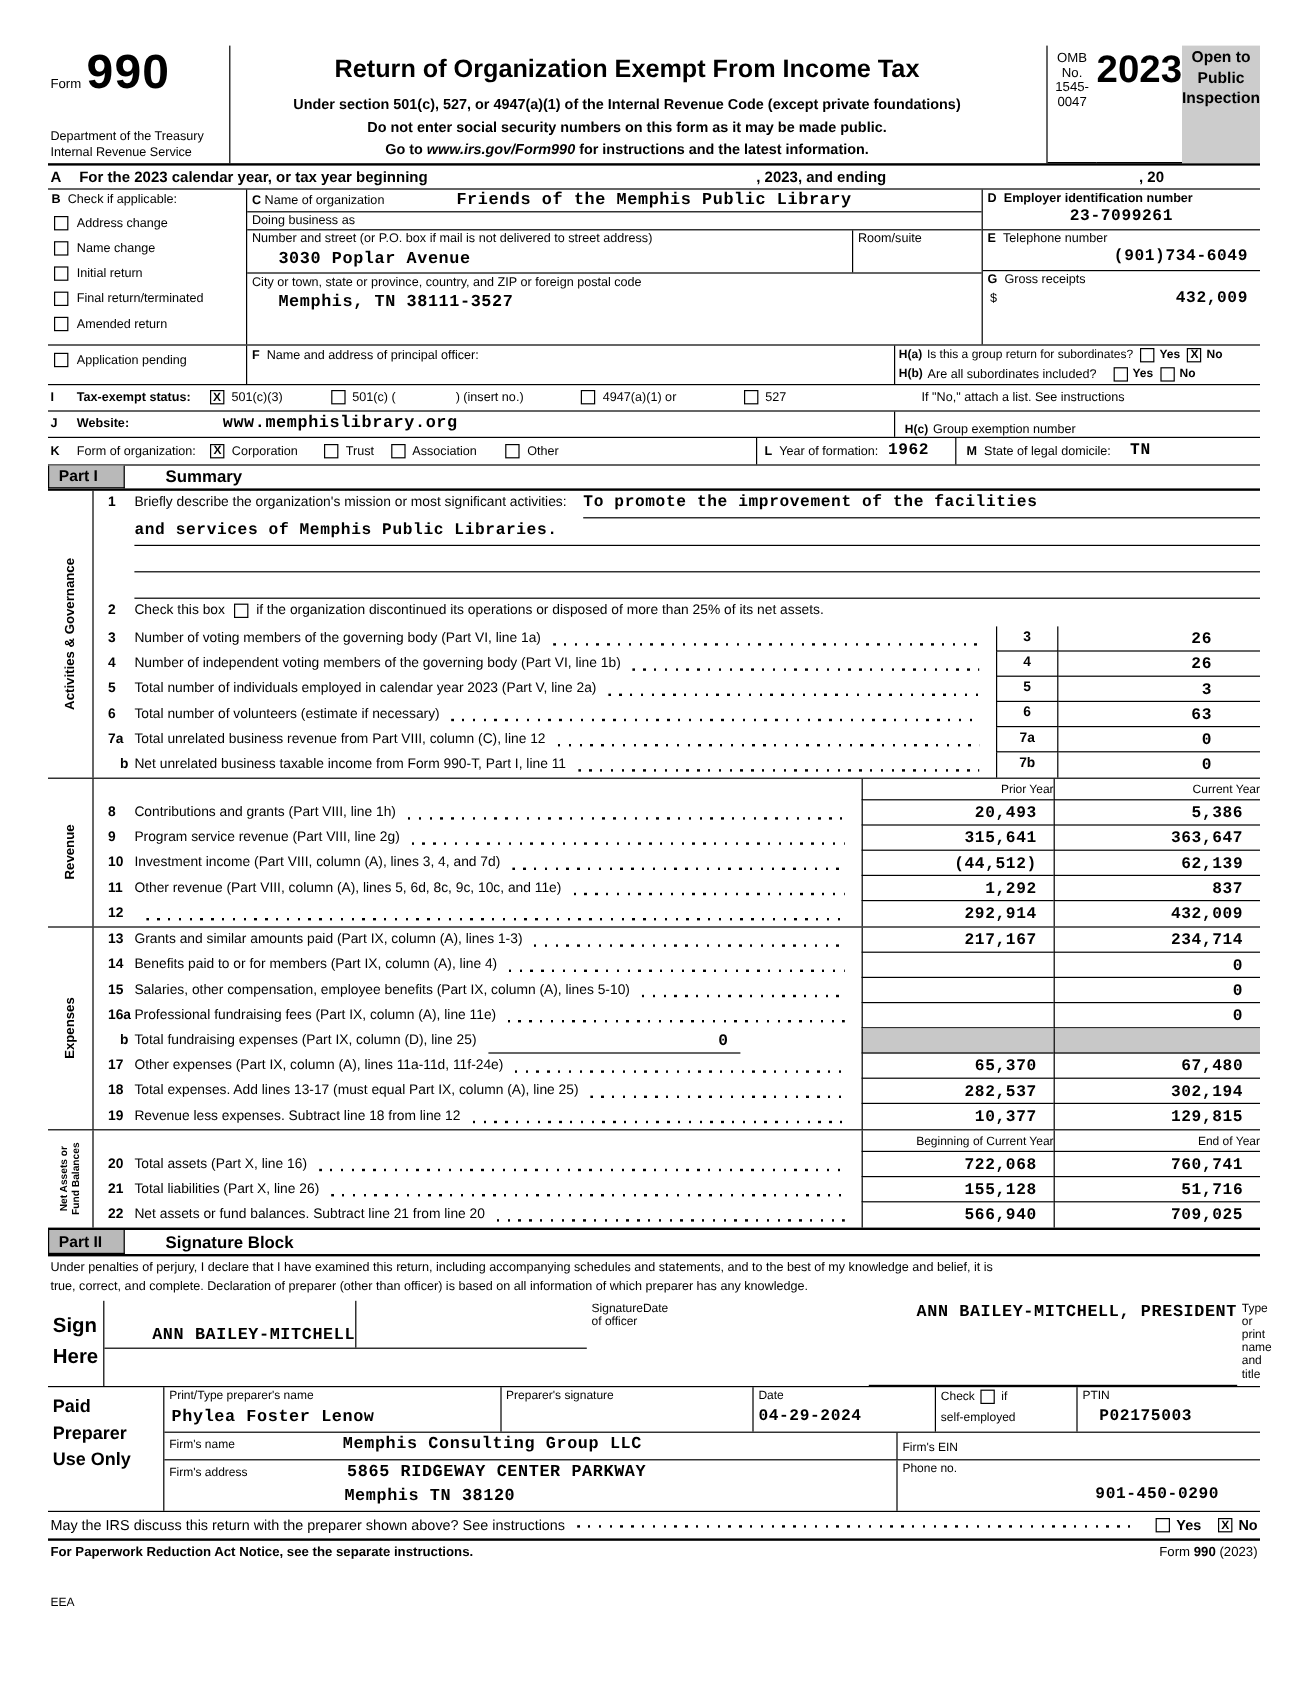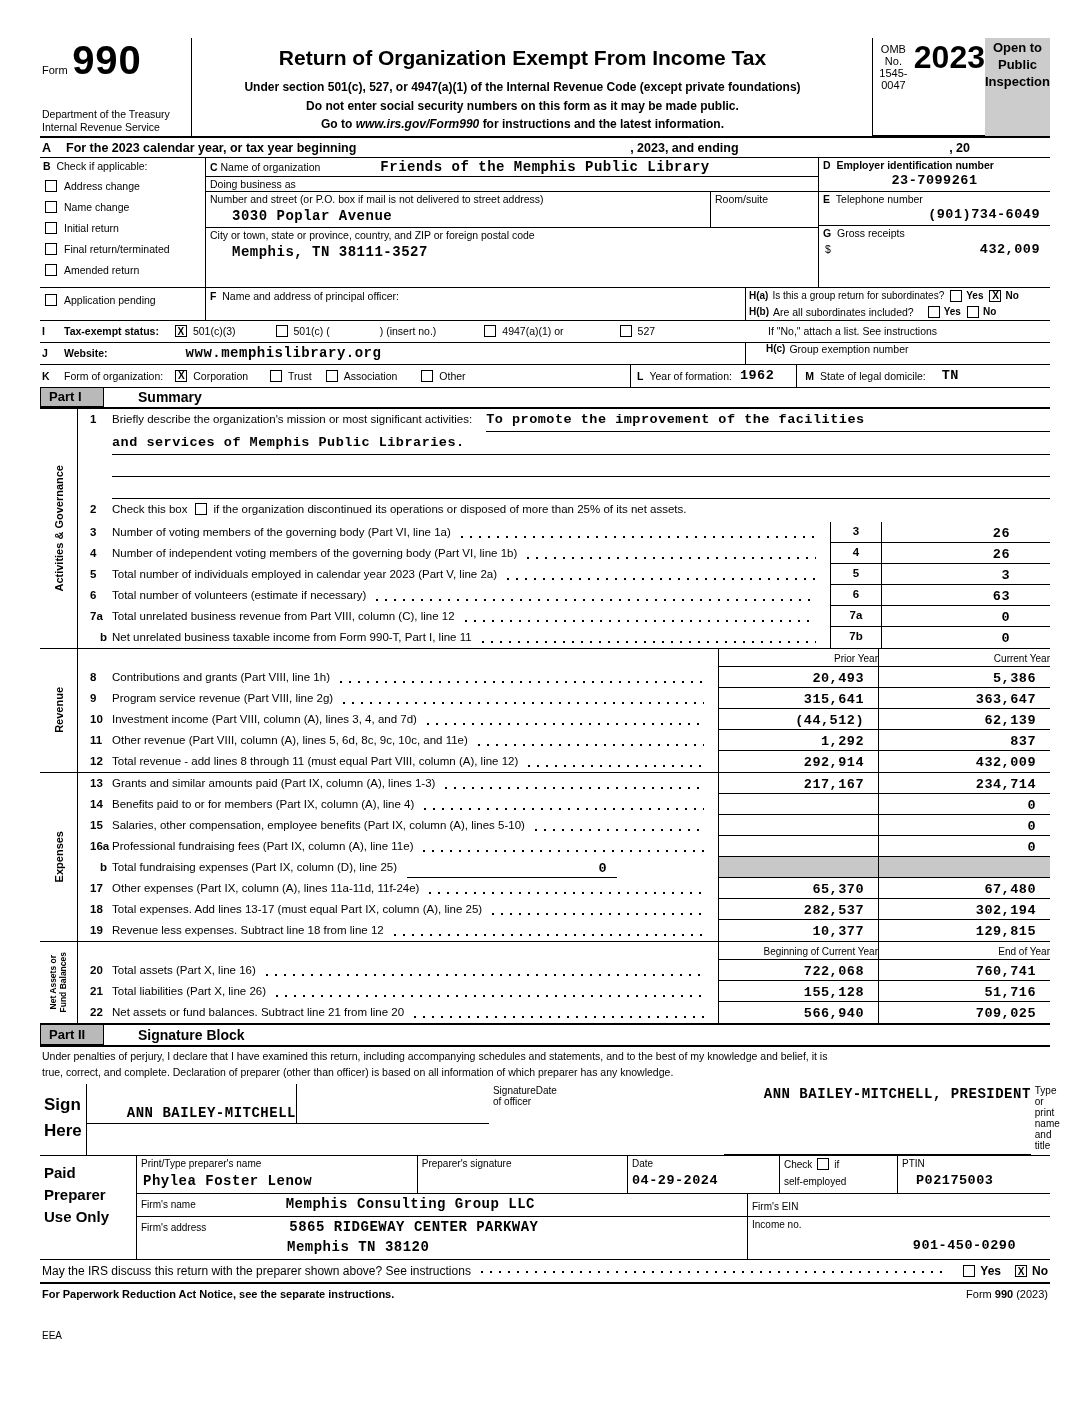--- a/index.html
+++ b/index.html
@@ -230,21 +230,21 @@
     <span style="margin-left:6px">4947(a)(1) or</span>
     <span class="cb" style="margin-left:56px"></span>
     <span style="margin-left:6px">527</span>
     <span style="margin-left:auto;width:300px;font-size:10.5px;padding-left:18px">If "No," attach a list. See instructions</span>
   </div>
 
   <div class="statusrow">
     <span class="b" style="width:24px;padding-left:2px">J</span>
     <span class="b">Website:</span>
     <span class="val" style="margin-left:78px;font-size:14px">www.memphislibrary.org</span>
-    <span style="margin-left:auto;width:305px;border-left:1px solid #000;align-self:stretch;display:flex;align-items:flex-start;padding-left:20px">
+    <span style="margin-left:auto;width:305px;border-left:1px solid #000;align-self:stretch;display:flex;align-items:flex-end;padding-left:8px">
       <span class="b" style="font-size:10px;margin-right:4px">H(c)</span>
       <span style="font-size:10.5px">Group exemption number</span>
     </span>
   </div>
 
   <div class="statusrow" style="border-bottom:none">
     <span class="b" style="width:24px;padding-left:2px">K</span>
     <span>Form of organization:</span>
     <span class="cb" style="margin-left:12px">X</span>
     <span style="margin-left:6px">Corporation</span>
@@ -377,21 +377,20 @@
       </div>
       <div class="srow">
         <span class="num">11</span>
           <span class="slabel">Other revenue (Part VIII, column (A), lines 5, 6d, 8c, 9c, 10c, and 11e)</span>
           <span class="lead"></span>
         <span class="mcell val">1,292</span>
           <span class="mcell cur val">837</span>
       </div>
       <div class="srow">
         <span class="num">12</span>
-          <span class="slabel">Total revenue - add lines 8 through 11 (must equal Part VIII, column (A), line 12)</span>
           <span class="lead"></span>
         <span class="mcell val" style="border-bottom:none">292,914</span>
           <span class="mcell cur val" style="border-bottom:none">432,009</span>
       </div>
     </div>
   </div>
 
   <div class="sec">
     <div class="vside">
         <span class="vtxt">Expenses</span>
@@ -570,21 +569,21 @@
       </div>
       <div class="prow" style="border-bottom:none">
         <div class="pcell" style="flex:1">
           <div style="display:flex;align-items:baseline">
             <span class="sm">Firm's address</span>
             <span class="val" style="font-size:14px;margin-left:83px">5865 RIDGEWAY CENTER PARKWAY</span>
           </div>
           <div class="val" style="font-size:14px;margin:4px 0 2px 146px">Memphis TN 38120</div>
         </div>
         <div style="width:302px;padding:2px 4px;display:flex;flex-direction:column">
-          <span class="sm">Income no.</span>
+          <span class="sm">Phone no.</span>
           <span class="val" style="margin:8px 30px 0 auto">901-450-0290</span>
         </div>
       </div>
     </div>
   </div>
 
   <div class="discuss">
     <span>May the IRS discuss this return with the preparer shown above? See instructions</span>
     <span class="lead" style="margin-right:18px"></span>
     <span class="cb"></span>

